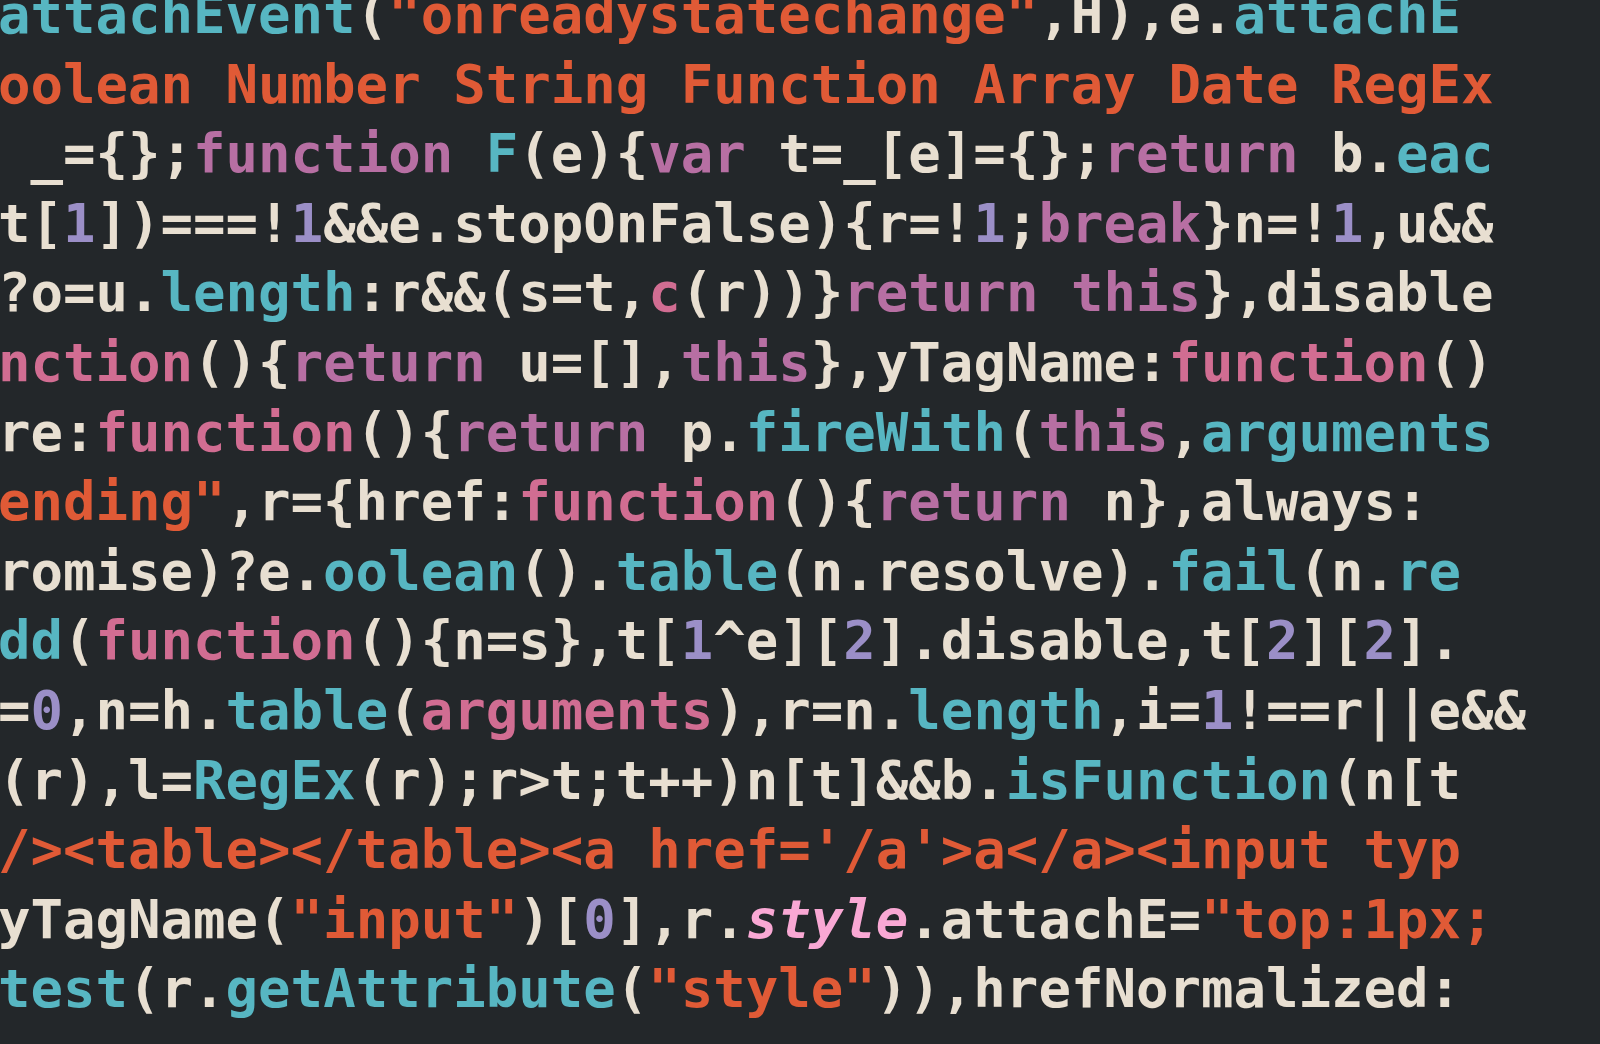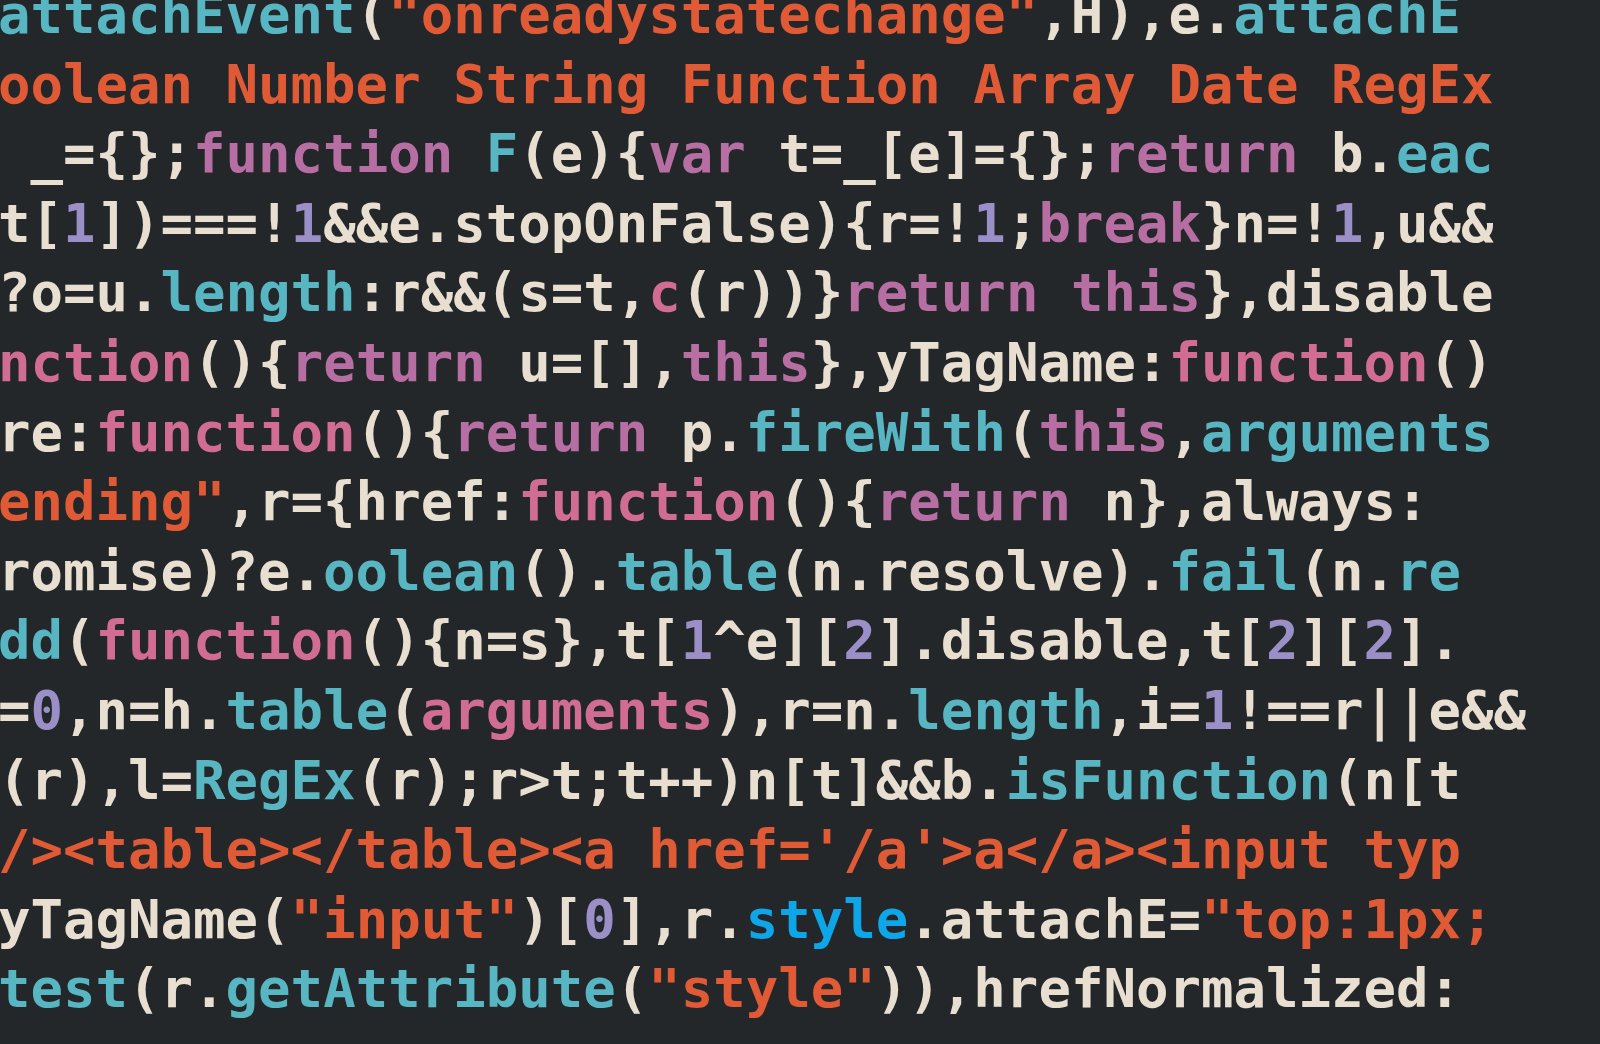--- a/index.html
+++ b/index.html
@@ -23,21 +23,21 @@
     position: relative;
     top: -20px;
     left: -2px;
   }
   .t-default { color: #e8dfd1; }
   .t-cyan    { color: #57b6c2; }
   .t-orange  { color: #e05a36; }
   .t-magenta { color: #b76fa3; }
   .t-pink    { color: #d16d92; }
   .t-lav     { color: #9b8fc7; }
-  .t-blue    { color: #0ea5e9; }
+  .t-blue    { color: #f9a8d4; font-style: italic; }
 </style>
 </head>
 <body>
 
 <pre class="code"><span><span class="t-cyan">attachEvent</span><span class="t-default">(</span><span class="t-orange">"onreadystatechange"</span><span class="t-default">,H),e.</span><span class="t-cyan">attachE</span></span>
 <span><span class="t-orange">oolean Number String Function Array Date RegEx</span></span>
 <span><span class="t-default"> _={};</span><span class="t-magenta">function</span><span class="t-default"> </span><span class="t-cyan">F</span><span class="t-default">(e){</span><span class="t-magenta">var</span><span class="t-default"> t=_[e]={};</span><span class="t-magenta">return</span><span class="t-default"> b.</span><span class="t-cyan">eac</span></span>
 <span><span class="t-default">t[</span><span class="t-lav">1</span><span class="t-default">])===!</span><span class="t-lav">1</span><span class="t-default">&amp;&amp;e.stopOnFalse){r=!</span><span class="t-lav">1</span><span class="t-default">;</span><span class="t-magenta">break</span><span class="t-default">}n=!</span><span class="t-lav">1</span><span class="t-default">,u&amp;&amp;</span></span>
 <span><span class="t-default">?o=u.</span><span class="t-cyan">length</span><span class="t-default">:r&amp;&amp;(s=t,</span><span class="t-pink">c</span><span class="t-default">(r))}</span><span class="t-magenta">return</span><span class="t-default"> </span><span class="t-magenta">this</span><span class="t-default">},disable</span></span>
 <span><span class="t-pink">nction</span><span class="t-default">(){</span><span class="t-magenta">return</span><span class="t-default"> u=[],</span><span class="t-magenta">this</span><span class="t-default">},yTagName:</span><span class="t-pink">function</span><span class="t-default">()</span></span>

